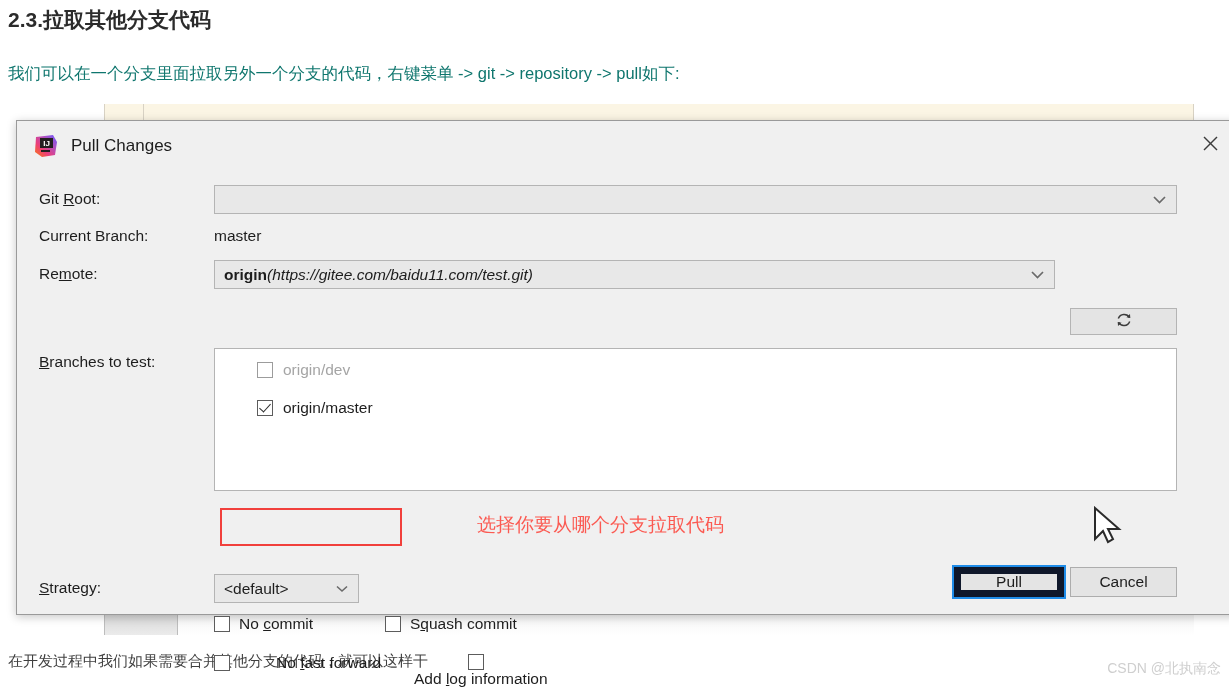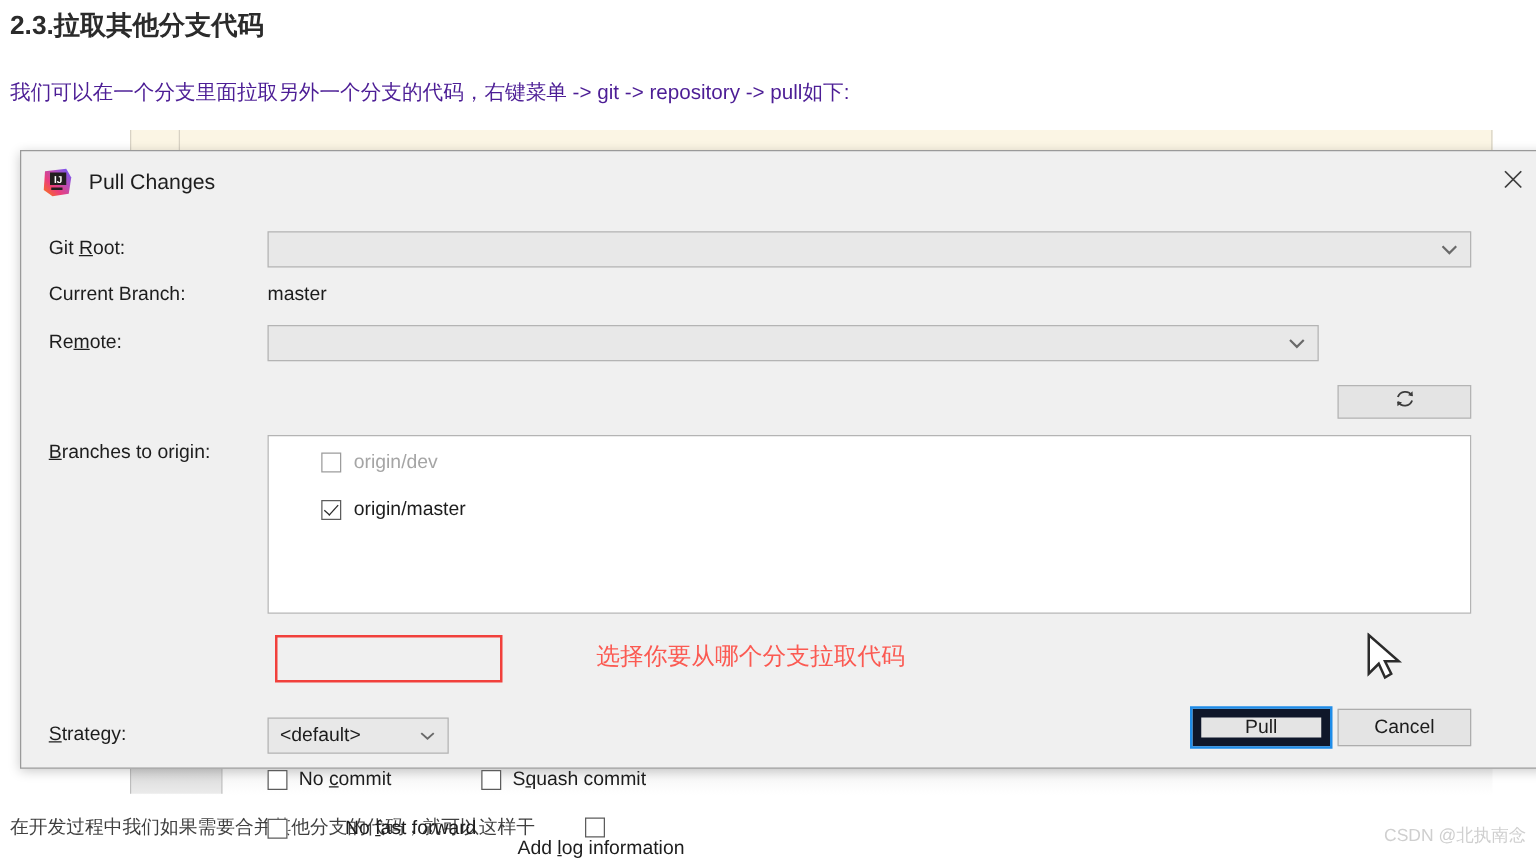--- a/index.html
+++ b/index.html
@@ -25,21 +25,21 @@
     font-weight: bold;
     color: #2b2b2b;
     letter-spacing: 0px;
     white-space: nowrap;
   }
   .article-paragraph {
     position: absolute;
     left: 8px;
     top: 63px;
     font-size: 16.5px;
-    color: #4c1d95;
+    color: #0f766e;
     white-space: nowrap;
   }
   .article-footer {
     position: absolute;
     left: 8px;
     top: 652px;
     font-size: 15px;
     color: #3f3f3f;
     white-space: nowrap;
   }
@@ -354,39 +354,40 @@
             <path d="M1 1.5 L6.5 7 L12 1.5" fill="none" stroke="#6a6a6a" stroke-width="1.7"></path>
           </svg>
       </span>
     </div>
 
     <div class="row-label" style="left:22px; top:54px;">Current Branch:</div>
     <div class="static-value" style="left:197px; top:54px;">master</div>
 
     <div class="row-label" style="left:22px; top:92px;"><span>Re</span><span class="mn">m</span><span>ote:</span></div>
     <div class="combo" style="left:197px; top:87px; width:841px; height:29px;">
+      <span class="combo-text"><span class="remote-origin">origin</span><span class="remote-url">(https://gitee.com/baidu11.com/test.git)</span></span>
       <span class="combo-arrow">
         <svg width="13" height="9" viewBox="0 0 13 9">
             <path d="M1 1.5 L6.5 7 L12 1.5" fill="none" stroke="#6a6a6a" stroke-width="1.7"></path>
           </svg>
       </span>
     </div>
 
     <div class="refresh-button">
       <span>
         <svg width="18" height="18" viewBox="0 0 18 18">
           <path d="M14.5 6.6 A6.2 6.2 0 0 0 3.3 7.6" fill="none" stroke="#3c3c3c" stroke-width="1.5"></path>
           <path d="M3.5 11.4 A6.2 6.2 0 0 0 14.7 10.4" fill="none" stroke="#3c3c3c" stroke-width="1.5"></path>
           <path d="M11.4 6.2 L15.3 6.9 L15.0 3.0 Z" fill="#3c3c3c"></path>
           <path d="M6.6 11.8 L2.7 11.1 L3.0 15.0 Z" fill="#3c3c3c"></path>
         </svg>
       </span>
     </div>
 
-    <div class="row-label" style="left:22px; top:180px;"><span></span><span class="mn">B</span><span>ranches to origin:</span></div>
+    <div class="row-label" style="left:22px; top:180px;"><span></span><span class="mn">B</span><span>ranches to test:</span></div>
 
     <div class="branches-panel">
       <div class="branch-item" style="top:12px;">
         <span class="cb disabled"></span>
         <span class="branch-label disabled">origin/dev</span>
       </div>
       <div class="branch-item" style="top:50px;">
         <span class="cb checked"></span>
         <span class="branch-label enabled">origin/master</span>
       </div>

